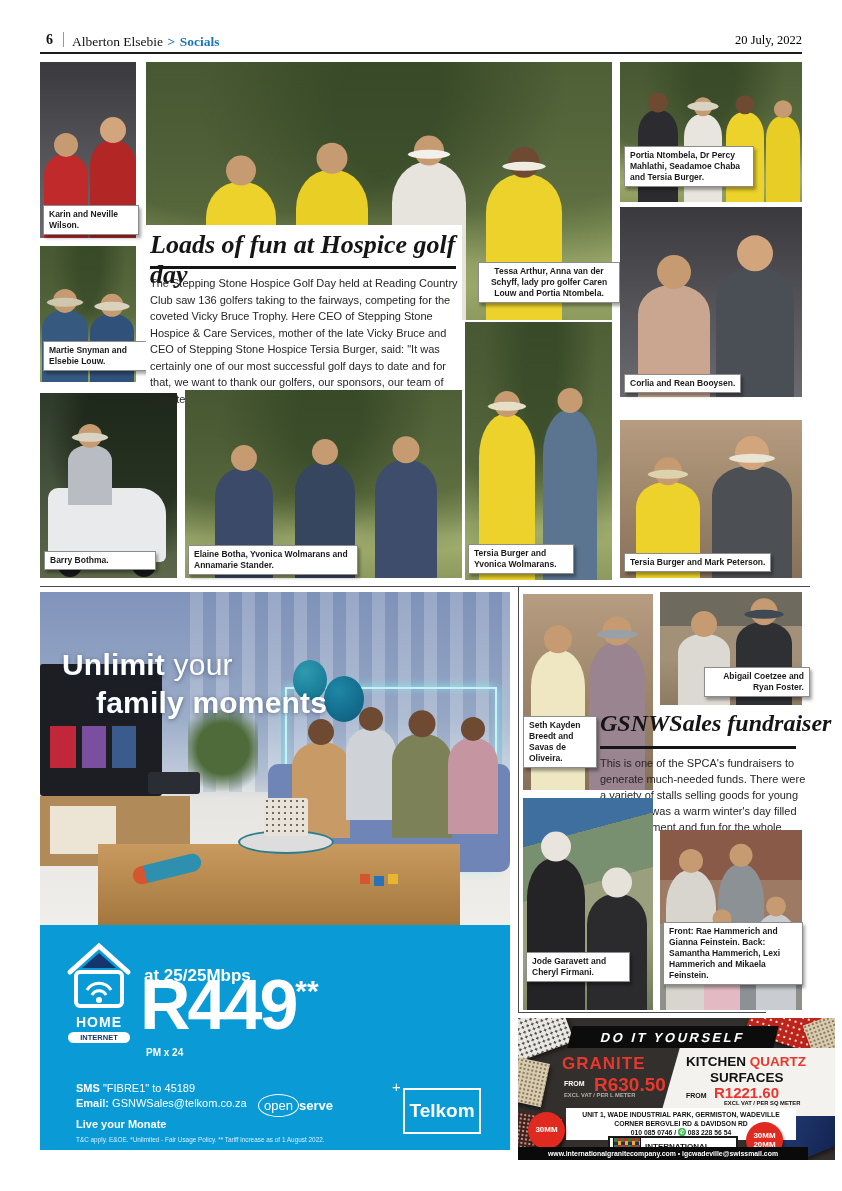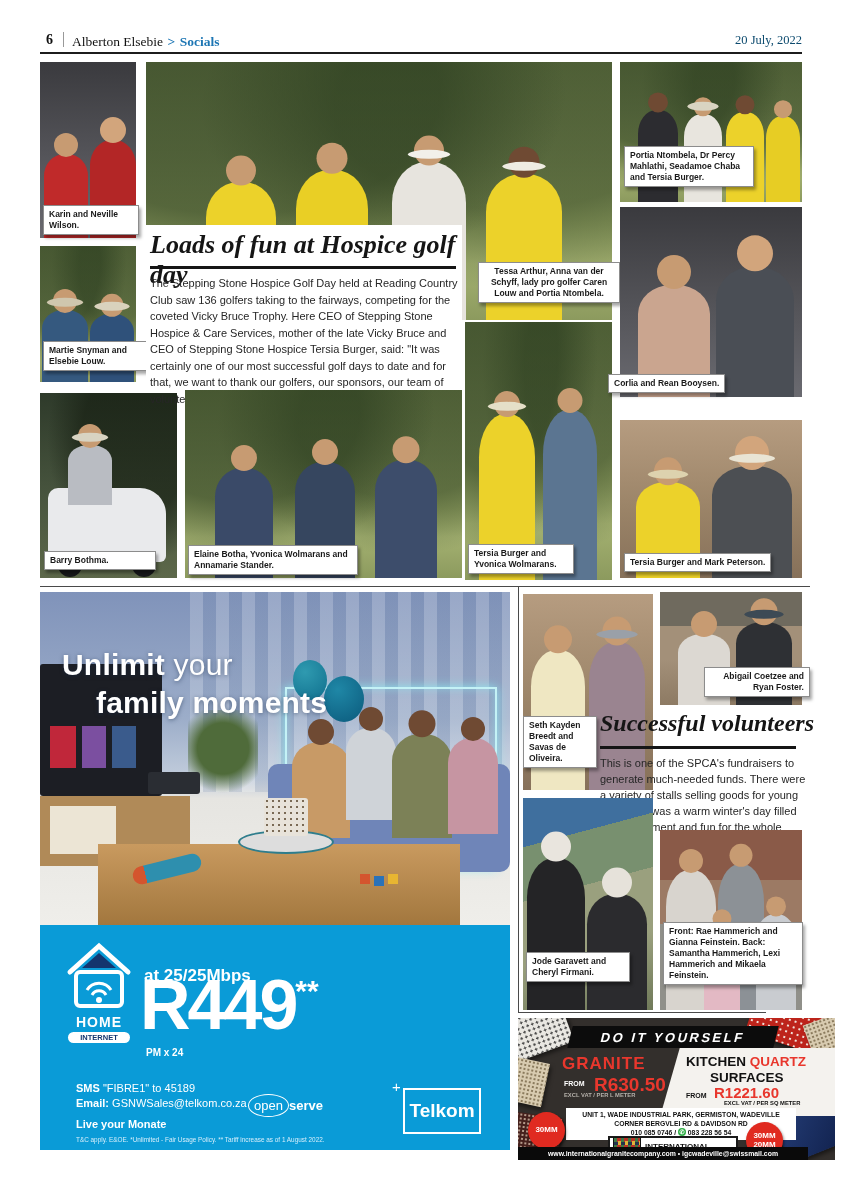--- a/index.html
+++ b/index.html
@@ -4,21 +4,21 @@
 <style>
   html,body{margin:0;padding:0;background:#ffffff;}
   body{font-family:"Liberation Sans",sans-serif;}
   #page{position:relative;width:842px;height:1191px;background:#fff;margin:0 auto;overflow:hidden;}
   .abs{position:absolute;}
 
   
   .hdr-num{font:700 14px "Liberation Serif",serif;color:#111;}
   .hdr-pub{font:400 13.5px "Liberation Serif",serif;color:#111;}
   .hdr-sec{font:700 13.5px "Liberation Serif",serif;color:#1d76b4;}
-  .hdr-date{font:400 12.5px "Liberation Serif",serif;color:#0c4a6e;}
+  .hdr-date{font:400 12.5px "Liberation Serif",serif;color:#000000;}
   .hdr-rule{position:absolute;left:40px;top:52px;width:762px;height:2px;background:#1c1c1c;}
   .hdr-bar{position:absolute;width:1px;height:15px;background:#999;}
 
   
   .photo{position:absolute;overflow:hidden;background:#8a8a8a;}
   .bg-course{background:
     radial-gradient(ellipse at 20% 12%, rgba(38,56,28,.55) 0 38%, transparent 62%),
     radial-gradient(ellipse at 78% 18%, rgba(46,64,32,.5) 0 34%, transparent 60%),
     linear-gradient(180deg,#6f7e4c 0%,#81905a 35%,#94a364 62%,#a4b171 78%,#8c9a5e 100%);}
   .bg-dark{background:linear-gradient(180deg,#3a3a3e 0%,#55555a 55%,#6a6a70 100%);}
@@ -146,21 +146,21 @@
     <div class="fig hat" style="left:64px;top:52px;width:38px;height:88px;--shirt:#e8e5de;--hd:19px;--hatc:#d9d4c2;"></div>
     <div class="fig" style="left:106px;top:50px;width:38px;height:90px;--shirt:#ecd22a;--hd:19px;--skin:#6f4a33;"></div>
     <div class="fig" style="left:146px;top:54px;width:34px;height:86px;--shirt:#e7cd24;--hd:18px;"></div>
   </div>
   <div class="cap" style="left:624px;top:146px;width:118px;">Portia Ntombela, Dr Percy Mahlathi, Seadamoe Chaba and Tersia Burger.</div>
 
   <div class="photo bg-dark" style="left:620px;top:207px;width:182px;height:190px;">
     <div class="fig" style="left:18px;top:78px;width:72px;height:112px;--shirt:#caa58f;--hd:34px;"></div>
     <div class="fig" style="left:96px;top:60px;width:78px;height:130px;--shirt:#4a4e55;--hd:36px;--skin:#d2a57c;"></div>
   </div>
-  <div class="cap nowrap" style="left:608px;top:374px;">Corlia and Rean Booysen.</div>
+  <div class="cap nowrap" style="left:624px;top:374px;">Corlia and Rean Booysen.</div>
 
   <div class="photo bg-tan" style="left:620px;top:420px;width:182px;height:158px;">
     <div class="fig hat" style="left:16px;top:62px;width:64px;height:96px;--shirt:#ecd22a;--hd:28px;--hatc:#ddd2ae;"></div>
     <div class="fig hat" style="left:92px;top:46px;width:80px;height:112px;--shirt:#4c4f53;--hd:34px;--skin:#d2a57c;--hatc:#e9e4d4;"></div>
   </div>
   <div class="cap nowrap" style="left:624px;top:553px;">Tersia Burger and Mark Peterson.</div>
 
   <div class="section-rule" style="left:40px;top:586px;width:770px;height:1px;"></div>
   <div class="section-rule" style="left:518px;top:586px;width:1px;height:426px;"></div>
   <div class="section-rule" style="left:518px;top:1012px;width:248px;height:1px;"></div>
@@ -219,40 +219,40 @@
     <div class="abs t-small" style="left:36px;top:490px;">
       <span style="font-weight:700;">SMS</span>
       <span>"FIBRE1" to 45189</span>
     </div>
     <div class="abs t-small" style="left:36px;top:505px;">
       <span style="font-weight:700;">Email:</span>
       <span>GSNWSales@telkom.co.za</span>
     </div>
     <div class="abs t-small" style="left:36px;top:526px;font-weight:700;">Live your Monate</div>
     <div class="abs t-fine" style="left:36px;top:544px;">T&amp;C apply. E&amp;OE. *Unlimited - Fair Usage Policy. ** Tariff increase as of 1 August 2022.</div>
-    <div class="abs" style="left:208px;top:502px;color:#fff;font-size:13px;text-align:right;">
+    <div class="abs" style="left:218px;top:502px;color:#fff;font-size:13px;text-align:right;">
       <span class="os-circle">open</span><span style="font-weight:700;">serve</span>
     </div>
     <div class="abs" style="left:352px;top:486px;color:#fff;font-size:15px;font-weight:300;">+</div>
     <div class="tk-box" style="left:363px;top:496px;width:74px;height:42px;">Telkom</div>
   </div>
 
   <div class="photo bg-tan" style="left:523px;top:594px;width:130px;height:196px;">
     <div class="fig" style="left:8px;top:56px;width:54px;height:140px;--shirt:#efe7c2;--hd:28px;"></div>
     <div class="fig hat" style="left:66px;top:48px;width:56px;height:148px;--shirt:#9a8490;--hd:29px;--hatc:#9aa0a8;"></div>
   </div>
   <div class="cap" style="left:523px;top:716px;width:62px;">Seth Kayden Breedt and Savas de Oliveira.</div>
 
   <div class="photo bg-patio" style="left:660px;top:592px;width:142px;height:113px;">
     <div class="fig" style="left:18px;top:42px;width:52px;height:71px;--shirt:#dcd8d2;--hd:26px;"></div>
     <div class="fig hat" style="left:76px;top:30px;width:56px;height:83px;--shirt:#2e3034;--hd:27px;--hatc:#3d4a55;"></div>
   </div>
   <div class="cap" style="left:704px;top:667px;width:94px;text-align:right;">Abigail Coetzee and Ryan Foster.</div>
 
-  <div class="abs headline" style="left:600px;top:710px;font-size:24px;">Successful volunteers</div>
+  <div class="abs headline" style="left:600px;top:710px;font-size:24px;">GSNWSales fundraiser</div>
   <div class="hrule" style="left:600px;top:746px;width:196px;"></div>
   <div class="spca-body" style="left:600px;top:756px;width:206px;">This is one of the SPCA's fundraisers to generate much-needed funds. There were a variety of stalls selling goods for young and old. It was a warm winter's day filled with excitement and fun for the whole family.</div>
 
   <div class="photo bg-market" style="left:523px;top:798px;width:130px;height:212px;">
     <div class="fig" style="left:4px;top:60px;width:58px;height:152px;--shirt:#242426;--hd:30px;--skin:#e9e5de;"></div>
     <div class="fig" style="left:64px;top:96px;width:60px;height:116px;--shirt:#2b2b2e;--hd:30px;--skin:#e6e2da;"></div>
   </div>
   <div class="cap" style="left:526px;top:952px;width:92px;">Jode Garavett and Cheryl Firmani.</div>
 
   <div class="photo bg-brick" style="left:660px;top:830px;width:142px;height:180px;">

